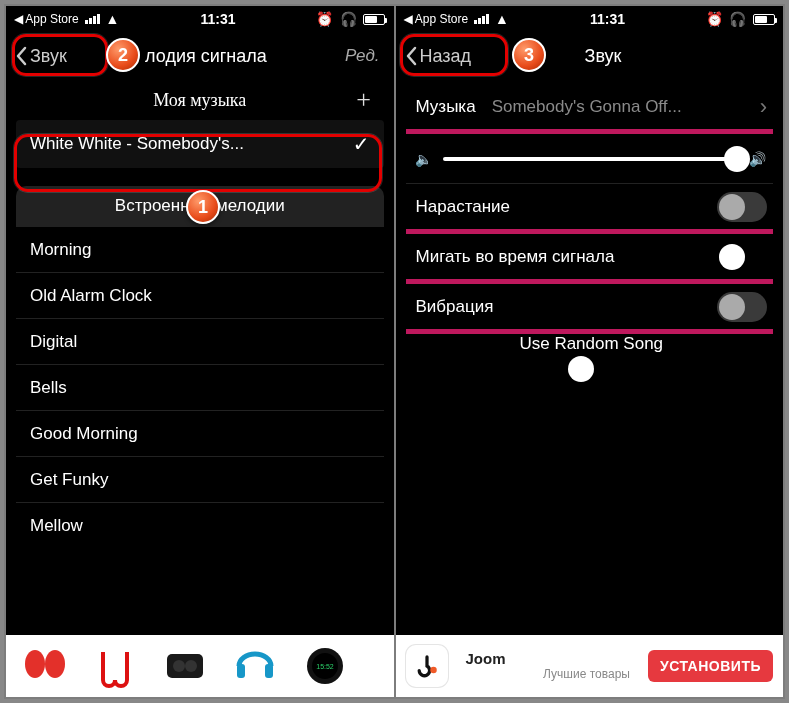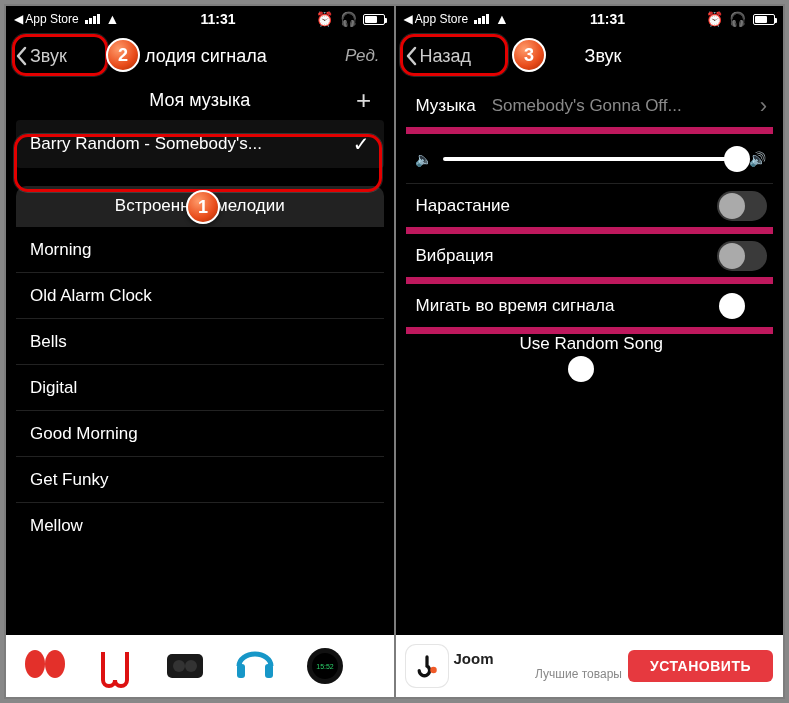--- a/index.html
+++ b/index.html
@@ -70,20 +70,21 @@
   .nav-back svg { width:14px; height:20px;}
   .nav-edit { color:#aaa; font-size:17px; padding:0 8px;font-style:italic;}
 
   .content { flex:1; overflow:hidden; padding: 0 10px; position:relative;}
 
   .section-header {
     display:flex; align-items:center; justify-content:center;
     height: 40px;
     color:#fff; font-size:18px;
     position:relative;
+    font-family:Liberation Serif, serif;
   }
   .add-btn {
     position:absolute; right:6px; top:6px;
     color:#ddd; font-size:26px; font-weight:300; cursor:pointer;
     width:28px;height:28px;display:flex;align-items:center;justify-content:center;
   }
 
   .selected-row {
     display:flex; align-items:center; justify-content:space-between;
     height:48px; padding:0 14px;
@@ -106,21 +107,21 @@
     color:#fff; font-size:17px;
     display:flex;align-items:center;
     border-top:1px solid #222;
     cursor:pointer;
   }
 
   
   .setting-row {
     display:flex; align-items:center; justify-content:space-between;
     height:50px; padding:0 6px 0 10px;
-    border-bottom:7px solid #be185d;
+    border-bottom:5px solid #be185d;
     color:#fff; font-size:17px;
   }
   .setting-row.first { border-top:none; margin-top:4px;}
   .setting-row .value { color:#8a8a8a; flex:1; margin-left:16px; white-space:nowrap; overflow:hidden; text-overflow:ellipsis;}
   .chev { color:#777; font-size:22px; margin-left:4px;}
   .toggle {
     width:50px; height:30px; border-radius:15px; position:relative; cursor:pointer;
   }
   .toggle.off { background:#3a3a3a;}
   .toggle.off .knob { left:2px; background:#aaa;}
@@ -150,33 +151,33 @@
     height:62px; background:#fff;
     display:flex;align-items:center;gap:8px;
     padding:0 8px;
     overflow:hidden;
   }
   .ad .prod {
     width:62px;height:50px;border-radius:6px;
     display:flex;align-items:center;justify-content:center;
     flex:0 0 auto;
   }
-  .ad-right { height:62px; background:#fff; display:flex; align-items:center; padding:0 10px; gap:6px;}
+  .ad-right { height:62px; background:#fff; display:flex; align-items:center; padding:0 10px; gap:18px;}
   .joom-icon {
     width:42px;height:42px;border-radius:10px;background:#fff;
     box-shadow:0 0 0 1px #e5e5e5;
     display:flex;align-items:center;justify-content:center;
   }
   .joom-icon svg{width:26px;height:26px;}
   .joom-text { flex:1; display:flex; flex-direction:column; line-height:1.15;}
   .joom-text .t1{font-size:15px;font-weight:600;color:#222;}
   .joom-text .t2{font-size:12px;color:#888;text-align:right;}
   .install-btn {
     background:#e6393f;color:#fff;font-weight:700;font-size:14px;
-    padding:8px 22px;border-radius:6px;letter-spacing:.5px;cursor:pointer;
+    padding:8px 12px;border-radius:6px;letter-spacing:.5px;cursor:pointer;
   }
 
   
   .hl {
     position:absolute; border:3px solid #e30000; border-radius:14px;
     pointer-events:none; box-shadow:0 0 0 1px rgba(255,255,255,.15);
   }
 
   .num-marker {
     position:absolute;
@@ -231,32 +232,32 @@
       </div>
     </div>
 
     <div class="content">
       <div class="section-header">
         <span>Моя музыка</span>
         <span class="add-btn">+</span>
       </div>
 
       <div class="selected-row">
-        <span>Barry Random -  Somebody's...</span>
+        <span>White White -  Somebody's...</span>
         <span class="check">✓</span>
       </div>
 
       <div class="builtin-header">
         <span>Встроенные мелодии</span>
       </div>
       <div class="melody-list">
         <div class="melody-row">Morning</div>
         <div class="melody-row">Old Alarm Clock</div>
+        <div class="melody-row">Digital</div>
         <div class="melody-row">Bells</div>
-        <div class="melody-row">Digital</div>
         <div class="melody-row">Good Morning</div>
         <div class="melody-row">Get Funky</div>
         <div class="melody-row">Mellow</div>
       </div>
     </div>
 
     <div class="ad">
       <div class="prod">
         <svg width="48" height="44" viewBox="0 0 48 44">
             <ellipse cx="14" cy="20" rx="10" ry="14" fill="#e3302a"></ellipse>
@@ -348,28 +349,28 @@
         <span class="sp">🔊</span>
       </div>
 
       <div class="setting-row">
         <span>Нарастание</span>
         <div class="toggle off">
             <div class="knob"></div>
           </div>
       </div>
       <div class="setting-row">
+        <span>Мигать во время сигнала</span>
+        <div class="toggle dark-off">
+            <div class="knob"></div>
+          </div>
+      </div>
+      <div class="setting-row">
         <span>Вибрация</span>
         <div class="toggle off">
-            <div class="knob"></div>
-          </div>
-      </div>
-      <div class="setting-row">
-        <span>Мигать во время сигнала</span>
-        <div class="toggle dark-off">
             <div class="knob"></div>
           </div>
       </div>
       <div class="setting-row" style="border-bottom:none;flex-direction:column;">
         <span>Use Random Song</span>
         <div class="toggle dark-off">
             <div class="knob"></div>
           </div>
       </div>
     </div>

